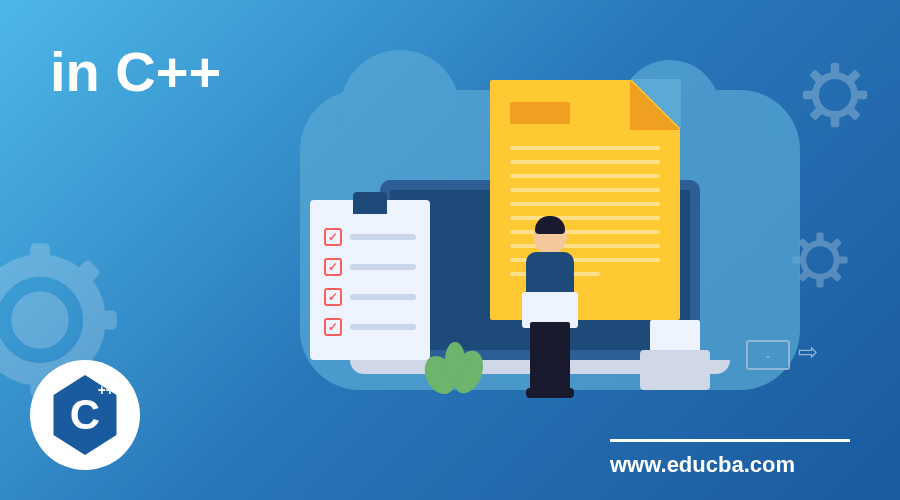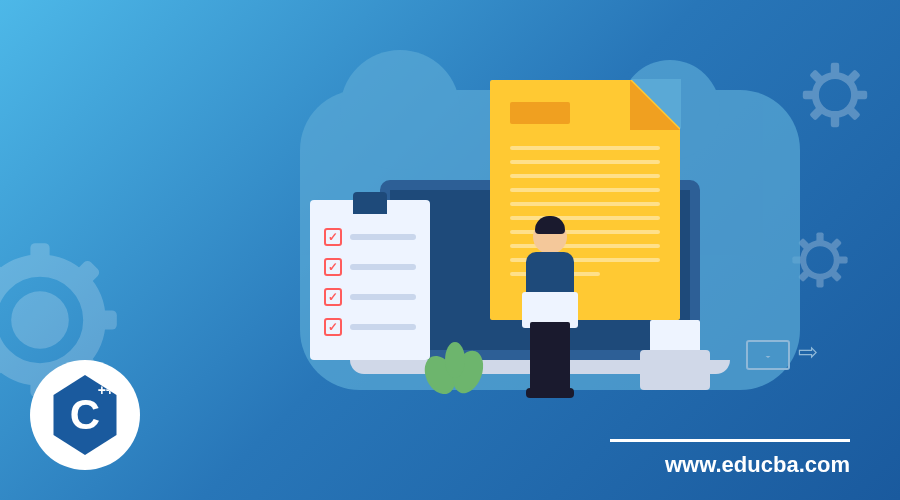--- a/index.html
+++ b/index.html
@@ -24,21 +24,21 @@
     .watermark {
       position: absolute;
       bottom: 22px;
       right: 50px;
       color: #ffffff;
       font-size: 22px;
       font-weight: bold;
       border-top: 3px solid #ffffff;
       padding-top: 10px;
       width: 240px;
-      text-align: right;
+      text-align: left;
     }
     .logo-circle {
       position: absolute;
       bottom: 30px;
       left: 30px;
       width: 110px;
       height: 110px;
       background: #ffffff;
       border-radius: 50%;
       display: flex;
@@ -385,20 +385,21 @@
         <rect x="80" y="44" width="16" height="12" rx="3"></rect>
         <rect x="44" y="4" width="12" height="16" rx="3" transform="rotate(45 50 50)"></rect>
         <rect x="44" y="80" width="12" height="16" rx="3" transform="rotate(45 50 50)"></rect>
         <rect x="4" y="44" width="16" height="12" rx="3" transform="rotate(45 50 50)"></rect>
         <rect x="80" y="44" width="16" height="12" rx="3" transform="rotate(45 50 50)"></rect>
       </g>
     </svg>
 </div>
 
 <div class="title">
+  <div>in C++</div>
 </div>
 
 <div class="logo-circle">
   <div class="logo-hex">
     <span>C</span>
     <span class="plus">++</span>
   </div>
 </div>
 
 <div class="illustration">

